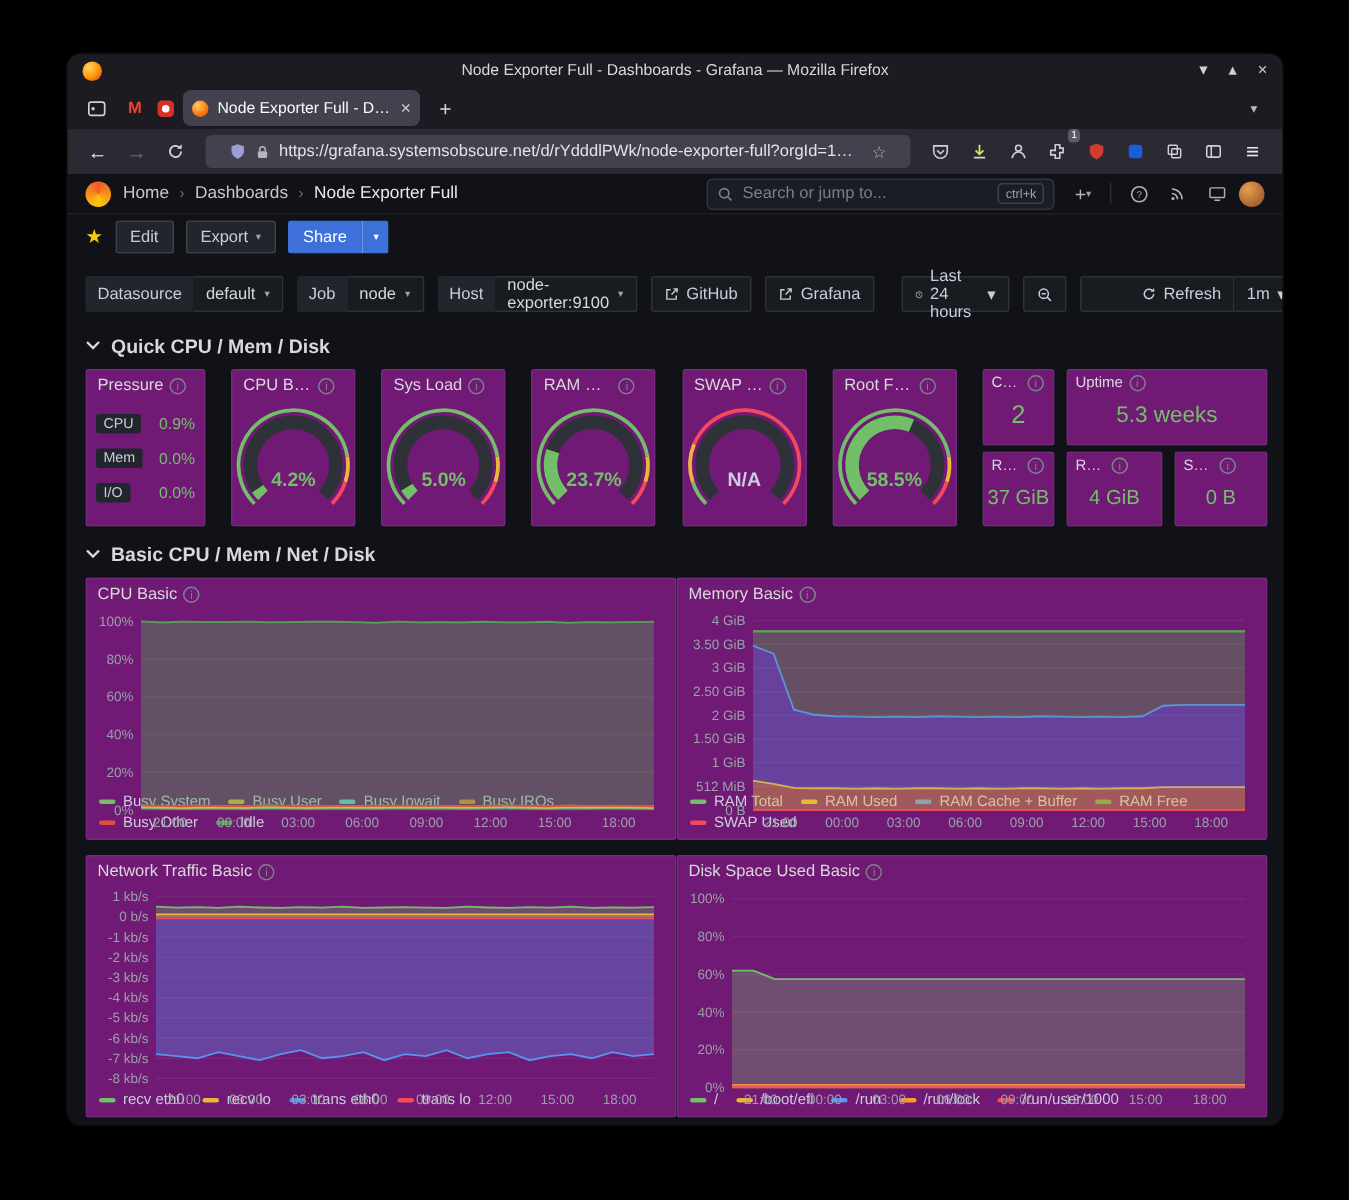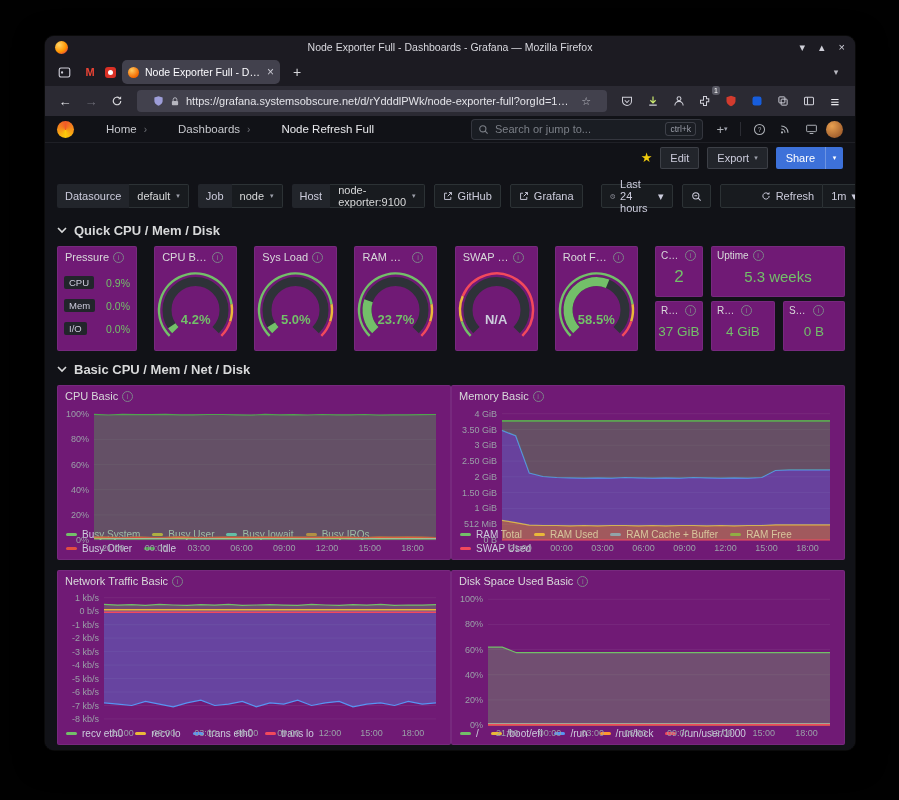--- a/index.html
+++ b/index.html
@@ -35,30 +35,30 @@
   .url-text{font-size:11px;color:#e3e3e8;white-space:nowrap;overflow:hidden;text-overflow:ellipsis;flex:1;}
   .urlbar .g-staro{color:#b6b6bf;font-size:11px;}
   .navicons{display:flex;align-items:center;gap:2px;}
   .badge{position:absolute;top:-3px;right:-3px;background:#5b5b66;color:#fff;font-size:7px;border-radius:3px;padding:0 2px;line-height:9px;}
   .relwrap{position:relative;}
   
   .gf-root{height:634px;background:#111217;color:#ccccdc;display:flex;flex-direction:column;}
   .gf-header{height:27px;display:flex;align-items:center;gap:8px;padding:0 12px;border-bottom:1px solid rgba(204,204,220,.08);}
   .gf-logo{width:17px;height:17px;border-radius:50%;background:conic-gradient(#f05a28,#fbca0a,#f05a28);flex:0 0 auto;}
   .crumbs{display:flex;align-items:center;gap:7px;font-size:11.5px;white-space:nowrap;}
-  .crumb{color:#c7c8cd;margin-left:24px;} .crumb.current{color:#e8e9ec;}
+  .crumb{color:#c7c8cd;} .crumb.current{color:#e8e9ec;}
   .crumb-sep{color:#6e7077;font-size:10px;}
   .gf-search{margin-left:auto;width:232px;height:21px;background:#1a1d23;border:1px solid rgba(204,204,220,.15);border-radius:4px;display:flex;align-items:center;gap:6px;padding:0 6px;}
   .gf-search .ph{font-size:11px;color:#7b7f87;flex:1;white-space:nowrap;overflow:hidden;}
   .kbd{font-size:8.5px;color:#9da0ab;border:1px solid rgba(204,204,220,.2);border-radius:3px;padding:0 4px;line-height:12px;}
   .gf-hicons{display:flex;align-items:center;gap:4px;}
   .hicon{width:22px;height:22px;display:flex;align-items:center;justify-content:center;color:#aeb1b7;font-size:11px;border-radius:4px;}
   .vdiv{width:1px;height:14px;background:rgba(204,204,220,.15);margin:0 3px;}
   .avatar{width:17px;height:17px;border-radius:50%;background:radial-gradient(circle at 35% 30%,#e8a050,#8a4a22);}
-  .gf-toolbar{height:29px;display:flex;align-items:center;justify-content:flex-end;gap:8px;padding:0 12px;}
+  .gf-toolbar{height:29px;display:flex;align-items:center;gap:8px;padding:0 12px;}
   .g-starfill.fav{color:#f2cc0c;font-size:13px;}
   .gbtn{height:22px;display:inline-flex;align-items:center;gap:5px;padding:0 9px;background:#22252b;border:1px solid rgba(204,204,220,.16);border-radius:2px;color:#ccccdc;font-size:11px;}
   .gbtn .chev{font-size:7px;color:#9da0ab;}
   .share-split{display:inline-flex;height:22px;border-radius:2px;overflow:hidden;}
   .share-main{background:#3d71d9;color:#fff;font-size:11px;display:flex;align-items:center;padding:0 10px;}
   .share-chev{background:#3d71d9;color:#fff;width:18px;display:flex;align-items:center;justify-content:center;border-left:1px solid rgba(255,255,255,.25);font-size:7px;}
   .gf-content{flex:1;padding:8px 10px 0 12px;overflow:hidden;}
   .gf-controls{display:flex;align-items:center;gap:9px;height:24px;margin-top:4px;}
   .var{display:flex;height:24px;font-size:11px;}
   .var-label{background:#22252b;border-radius:2px 0 0 2px;display:flex;align-items:center;padding:0 8px;color:#ccccdc;}
@@ -214,21 +214,21 @@
 
   <div class="gf-root">
 
     <div class="gf-header">
       <span class="gf-logo"></span>
       <nav class="crumbs">
         <span class="crumb">Home</span>
         <span class="crumb-sep">›</span>
         <span class="crumb">Dashboards</span>
         <span class="crumb-sep">›</span>
-        <span class="crumb current">Node Refresh Full</span>
+        <span class="crumb current">Node Exporter Full</span>
       </nav>
       <div class="gf-search">
         <svg class="icon-svg" width="11" height="11" viewBox="0 0 16 16">
               <circle cx="7" cy="7" r="4.5" fill="none" stroke="#7b7f87" stroke-width="1.6"></circle>
               <path d="M10.5 10.5L14 14" stroke="#7b7f87" stroke-width="1.6"></path>
             </svg>
         <span class="ph">Search or jump to...</span>
         <span class="kbd">ctrl+k</span>
       </div>
       <div class="gf-hicons">

